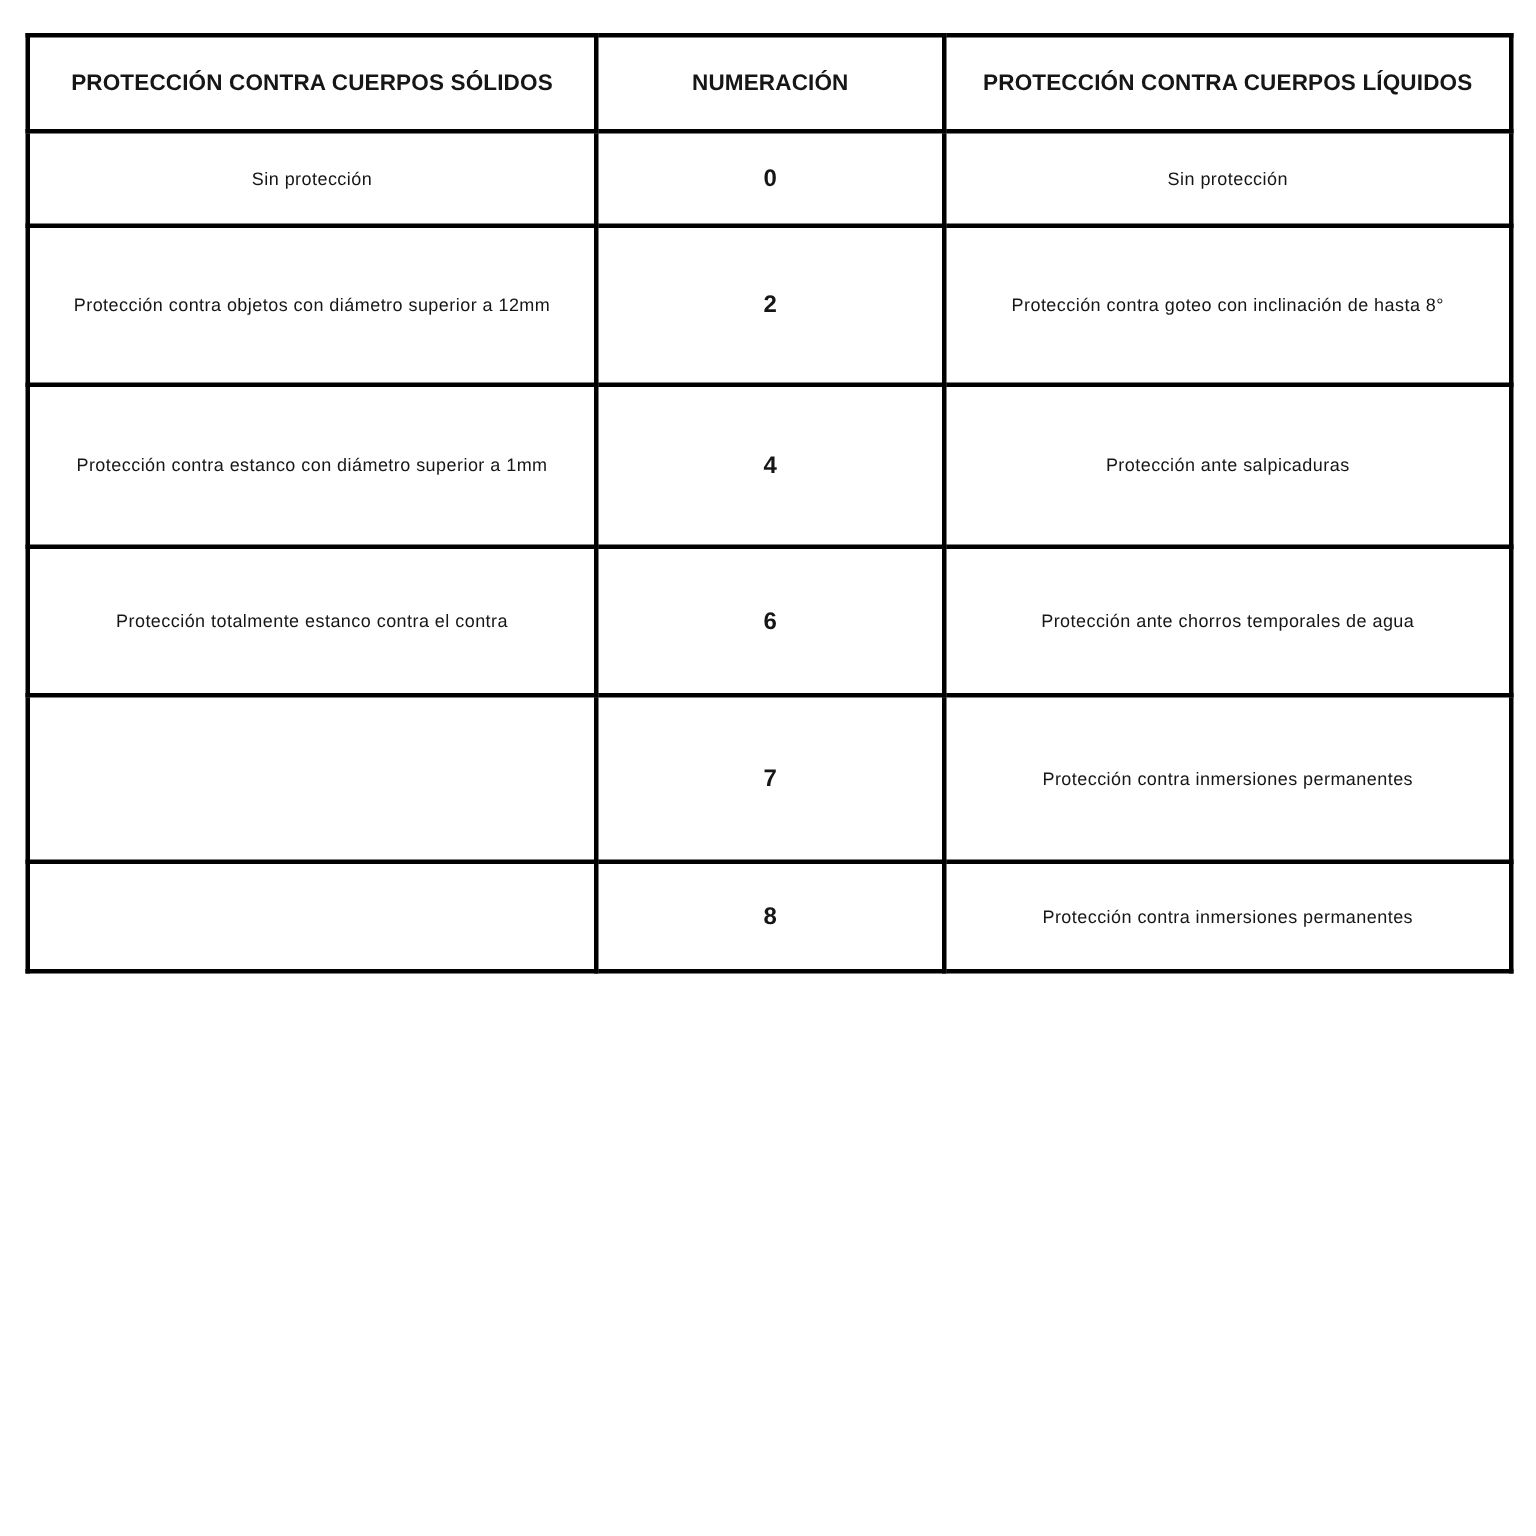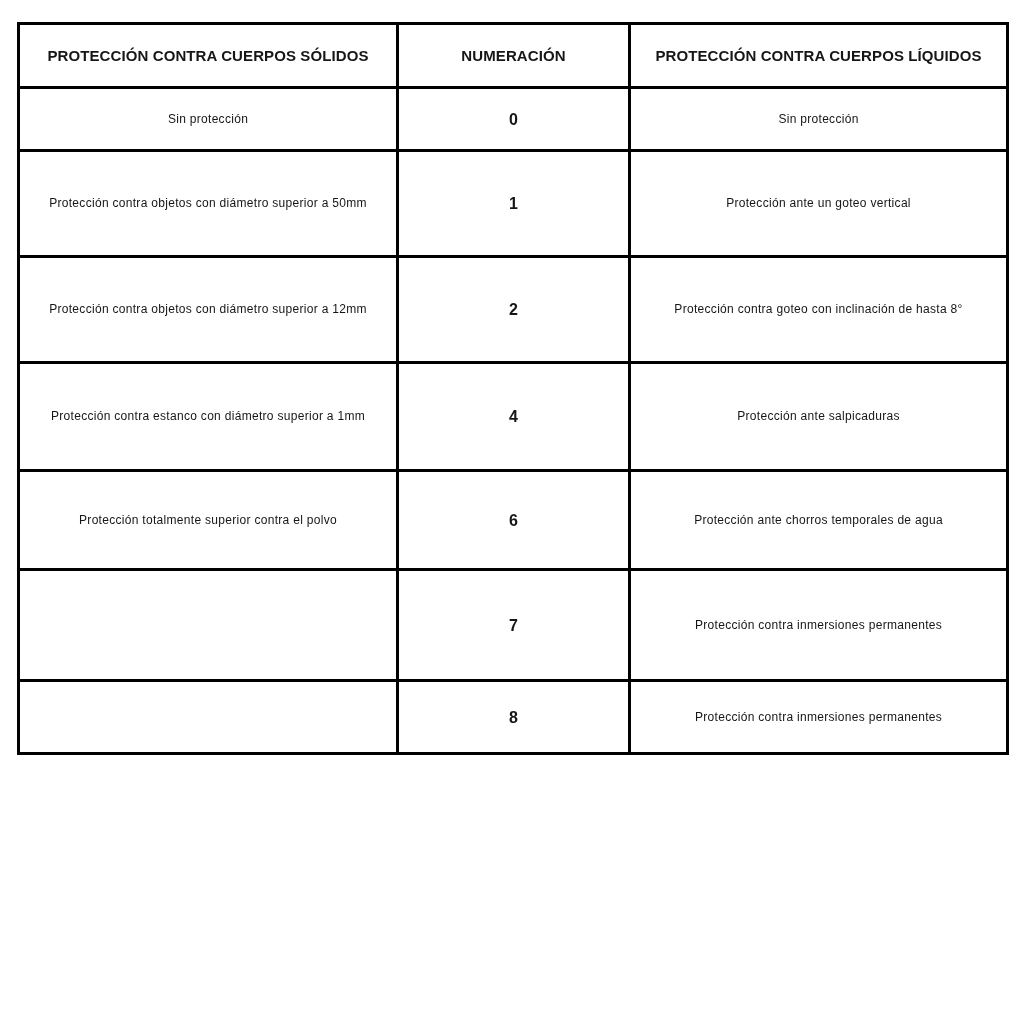--- a/index.html
+++ b/index.html
@@ -82,37 +82,32 @@
         <th>NUMERACIÓN</th>
         <th>PROTECCIÓN CONTRA CUERPOS LÍQUIDOS</th>
       </tr>
     </thead>
     <tbody>
       <tr class="r0">
         <td>Sin protección</td>
         <td class="num">0</td>
         <td>Sin protección</td>
       </tr>
-      <tr class="r1">
-        <td>Protección contra objetos con diámetro superior a 50mm</td>
-        <td class="num">1</td>
-        <td>Protección ante un goteo vertical</td>
-      </tr>
       <tr class="r2">
         <td>Protección contra objetos con diámetro superior a 12mm</td>
         <td class="num">2</td>
         <td>Protección contra goteo con inclinación de hasta 8°</td>
       </tr>
       <tr class="r4">
         <td>Protección contra estanco con diámetro superior a 1mm</td>
         <td class="num">4</td>
         <td>Protección ante salpicaduras</td>
       </tr>
       <tr class="r6">
-        <td>Protección totalmente superior contra el polvo</td>
+        <td>Protección totalmente estanco contra el contra</td>
         <td class="num">6</td>
         <td>Protección ante chorros temporales de agua</td>
       </tr>
       <tr class="r7">
         <td></td>
         <td class="num">7</td>
         <td>Protección contra inmersiones permanentes</td>
       </tr>
       <tr class="r8">
         <td></td>

